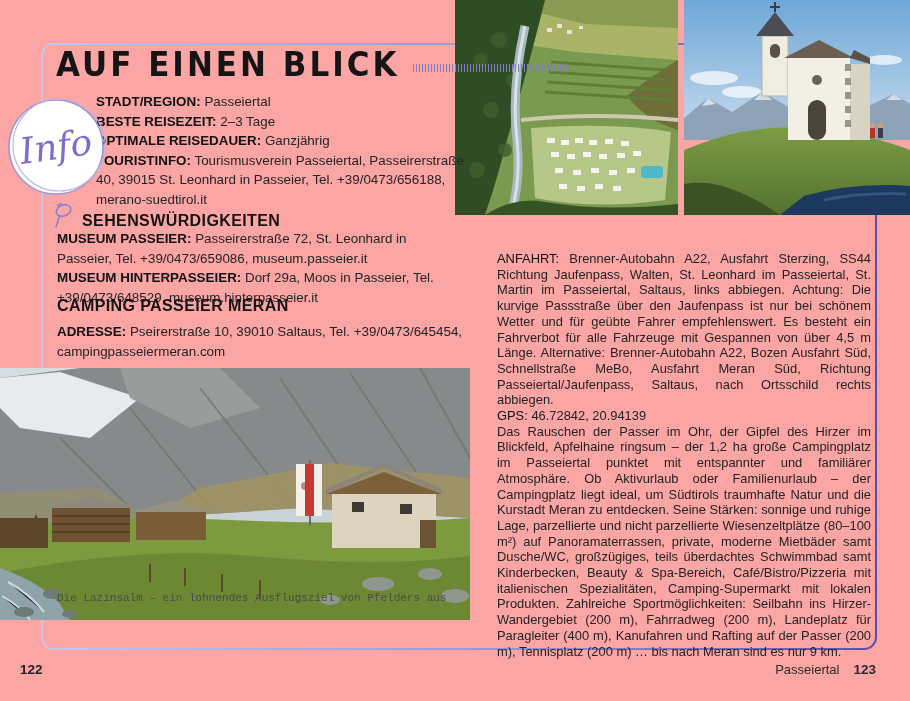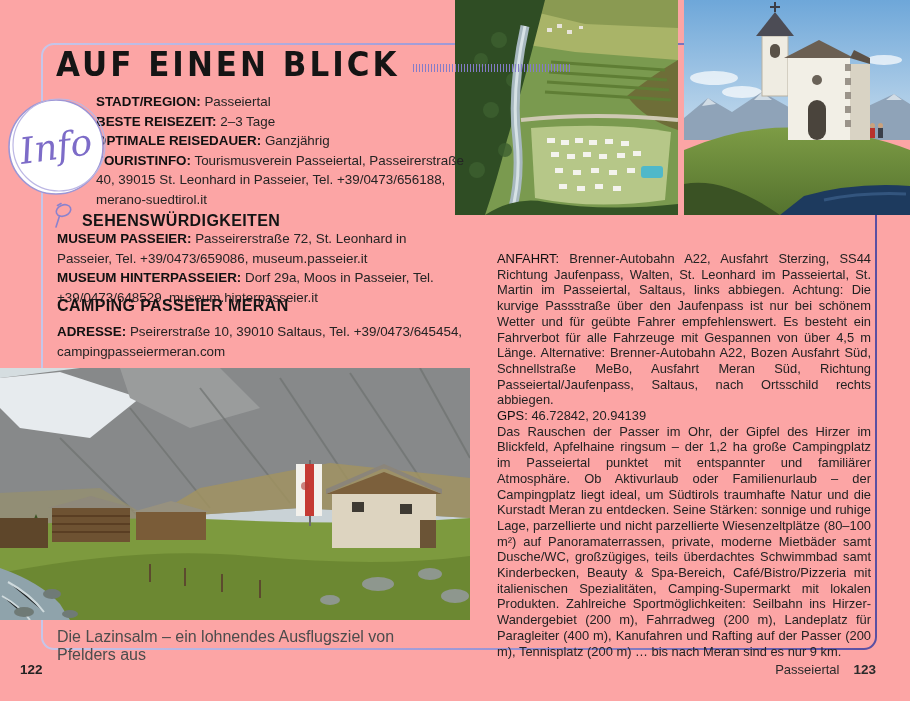--- a/index.html
+++ b/index.html
@@ -26,22 +26,22 @@
   .sights-head-row{position:absolute;left:50px;top:202px;display:flex;align-items:flex-end;z-index:3;}
   .pin-icon{width:26px;height:28px;margin-right:6px;}
   .sec-head{font-weight:700;font-size:16px;letter-spacing:.4px;color:#141414;}
   .sights-block{position:absolute;left:57px;top:229px;width:408px;z-index:3;
       font-size:13.4px;line-height:19.6px;color:#242424;}
   .camp-head{position:absolute;left:57px;top:297px;z-index:3;}
   .camp-block{position:absolute;left:57px;top:322px;width:408px;z-index:3;
       font-size:13.4px;line-height:19.6px;color:#242424;}
 
   .photo-a{position:absolute;left:0;top:368px;width:470px;height:252px;z-index:2;}
-  .photo-a-caption{position:absolute;left:57px;top:628px;width:400px;z-index:3;
-      font-size:16px;color:#4c4c4c;}
+  .photo-a-caption{position:absolute;left:57px;top:592px;width:400px;z-index:3;
+      font-size:11px;color:#4c4c4c;font-family:Liberation Mono, monospace;}
   .pageno-left{position:absolute;left:20px;top:662px;font-weight:700;font-size:13.5px;color:#222;z-index:3;}
 
   
   .photo-b{position:absolute;left:455px;top:0;width:223px;height:215px;z-index:2;}
   .photo-c{position:absolute;left:684px;top:0;width:226px;height:215px;z-index:2;}
 
   .caption-row{position:absolute;left:500px;top:223px;width:372px;z-index:3;
       font-size:11.8px;color:#3a3a3a;}
   .cap-arrow{color:#5c52a8;font-size:10px;position:relative;top:-1px;}
   .cap-sep{display:inline-block;width:6px;}

